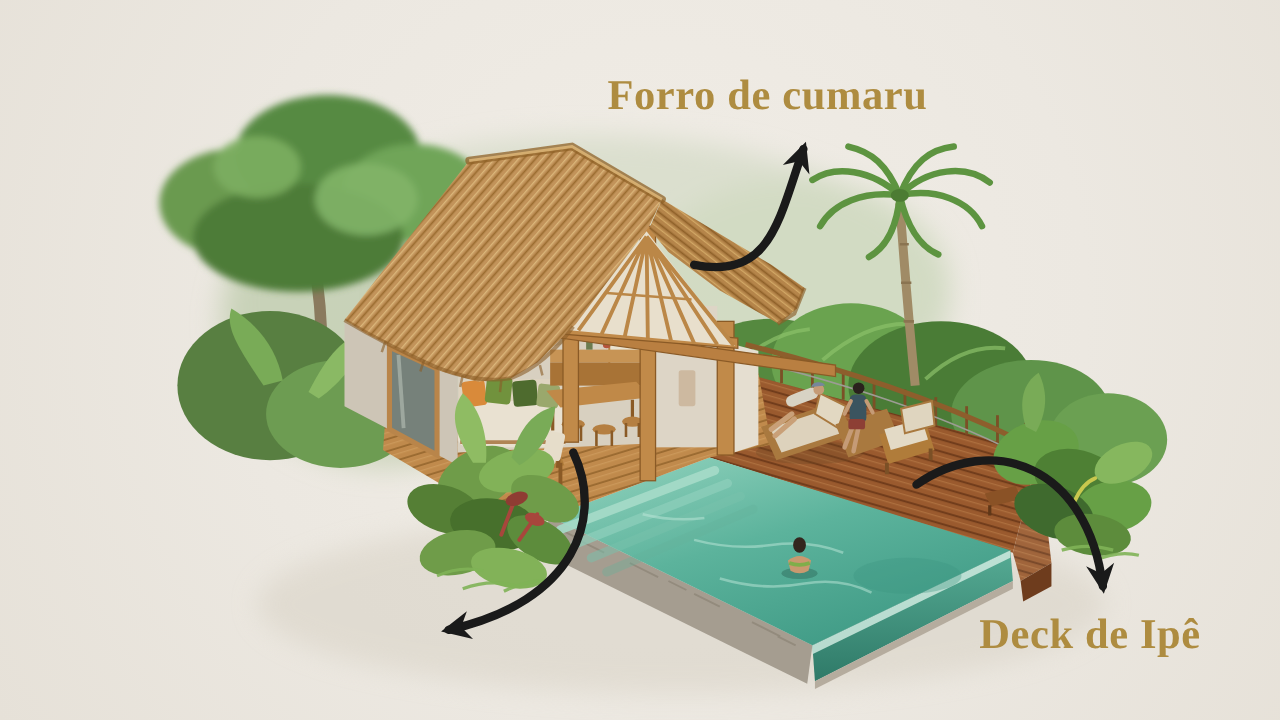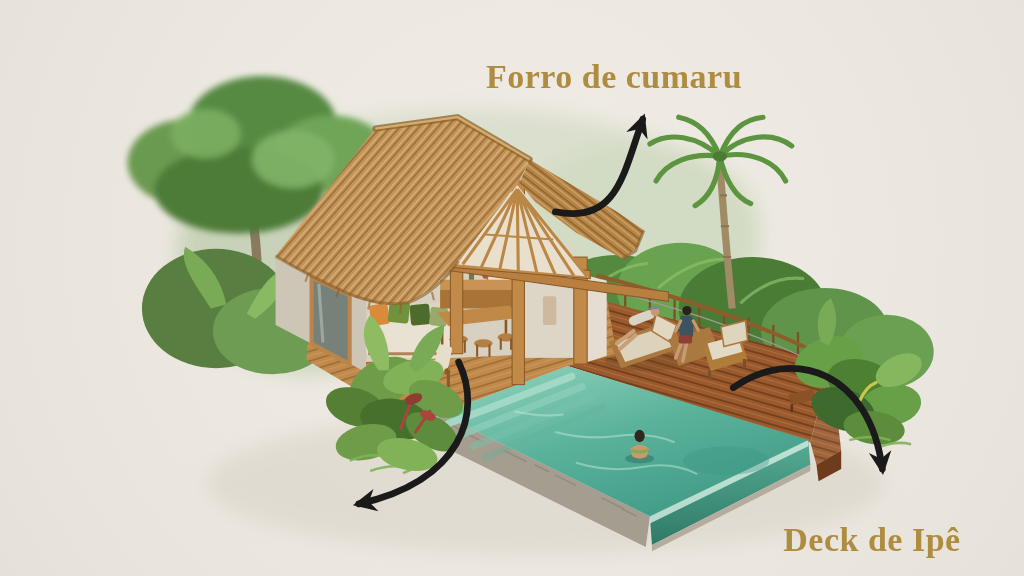--- a/index.html
+++ b/index.html
@@ -12,21 +12,21 @@
   }
   .stage svg{position:absolute;inset:0;display:block;}
   .label{
     position:absolute;transform:translate(-50%,-50%);
     font-family:"Liberation Serif","DejaVu Serif",serif;
     font-size:34px;font-weight:600;letter-spacing:.5px;
     color:#ae8c40;white-space:nowrap;user-select:none;
   }
   #label-forro{left:614px;top:77px;}
   #label-assoalho{left:228px;top:543px;}
-  #label-deck{left:872px;top:540px;}
+  #label-deck{left:872px;top:508px;}
 </style>
 </head>
 <body>
 
 <div class="stage">
 
 <svg viewBox="0 0 1024 576" aria-hidden="true">
   <defs>
     <filter id="soft" x="-60%" y="-60%" width="220%" height="220%">
           <feGaussianBlur stdDeviation="10"></feGaussianBlur>

